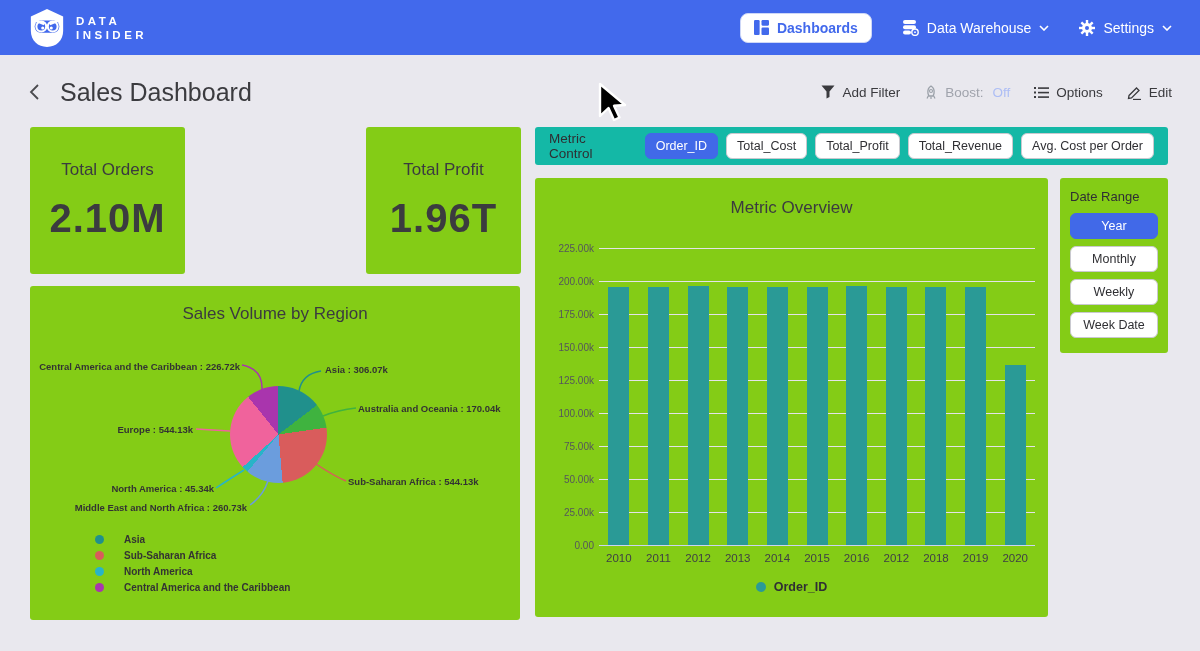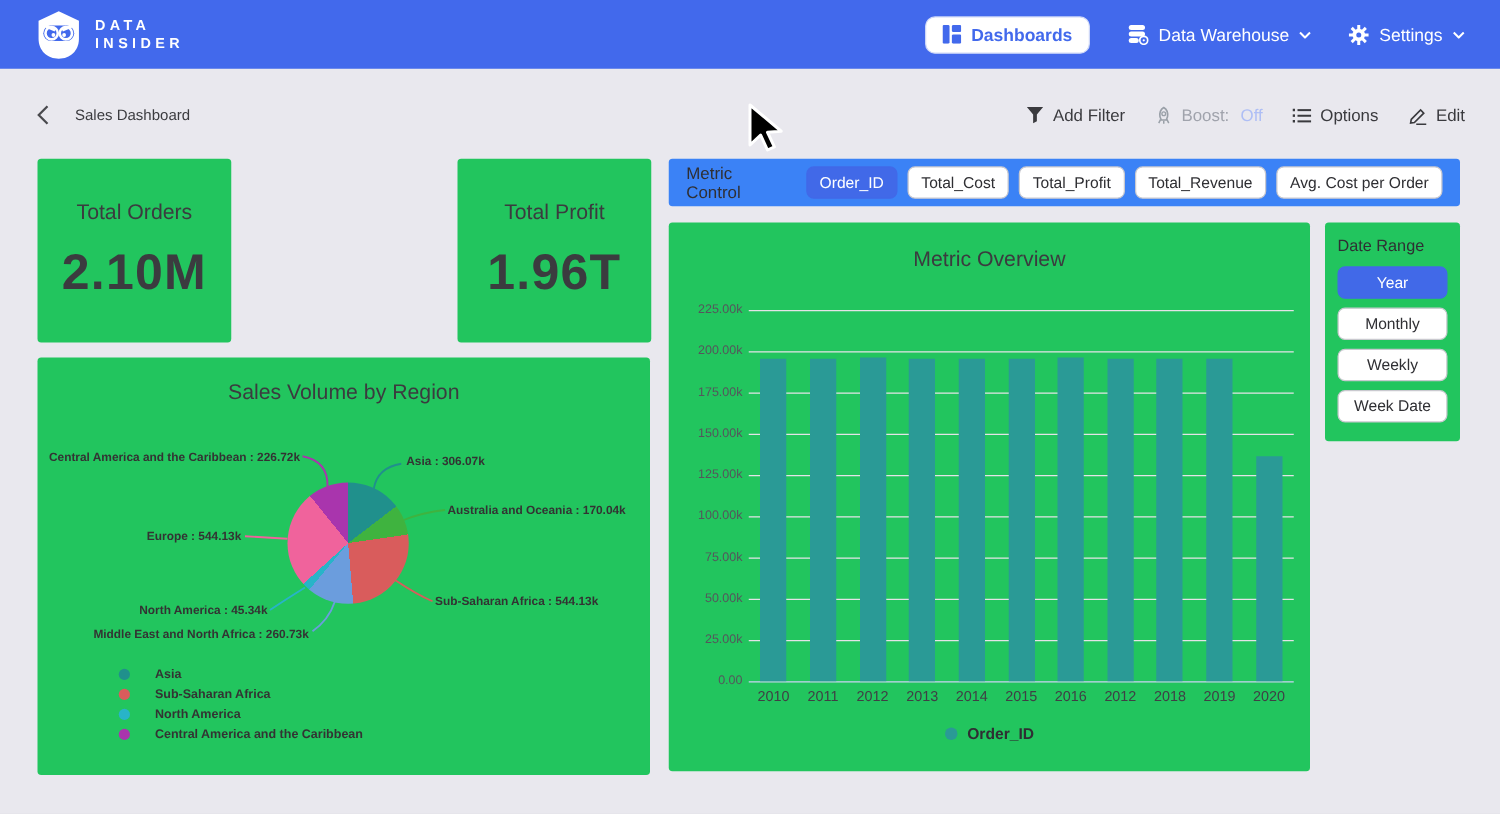--- a/index.html
+++ b/index.html
@@ -16,36 +16,36 @@
   .nav-pill { display:flex; align-items:center; gap:8px; background:#fff; color:#4269ec;
               border:1px solid #cdd7f7; border-radius:8px; padding:6px 13px; font-size:14px;
               font-weight:700; font-family:inherit; cursor:pointer; }
   .nav-item { display:flex; align-items:center; gap:8px; background:transparent; border:none;
               color:#fff; font-size:14px; font-weight:500; font-family:inherit; cursor:pointer; }
 
   
   .page-header { position:absolute; top:72px; left:0; width:1200px; height:40px;
                  display:flex; align-items:center; padding:0 28px; }
   .back-btn { background:none; border:none; cursor:pointer; display:flex; align-items:center; }
-  .page-title { font-size:12px; font-weight:500; color:#3b3b3f; margin-left:20px; }
+  .page-title { font-size:25px; font-weight:500; color:#3b3b3f; margin-left:20px; }
   .header-actions { margin-left:auto; display:flex; align-items:center; gap:24px; }
   .action-btn { display:flex; align-items:center; gap:7px; background:none; border:none;
                 font-family:inherit; font-size:13.5px; font-weight:500; color:#3a3a3e; cursor:pointer; }
   .boost-label { color:#a0a3ac; }
   .boost-value { color:#aebef5; margin-left:2px; }
 
   
-  .card { position:absolute; background:#22c55e; border-radius:3px; }
+  .card { position:absolute; background:#84cc16; border-radius:3px; }
   .kpi-card { width:155px; height:147px; top:127px; display:flex; flex-direction:column;
               align-items:center; justify-content:center; gap:16px; }
   .kpi-label { font-size:17px; font-weight:500; color:#3b3b3f; }
   .kpi-value { font-size:40px; font-weight:700; color:#3b3b3f; letter-spacing:1px; }
 
   
-  .metric-bar { position:absolute; left:535px; top:127px; width:633px; height:38px; background:#3b82f6;
+  .metric-bar { position:absolute; left:535px; top:127px; width:633px; height:38px; background:#14b8a6;
                 border-radius:3px; display:flex; align-items:center; gap:8px; padding:0 14px; }
   .metric-label { font-size:13.5px; font-weight:500; color:#2f2f33; margin-right:6px; }
   .chip { background:#fff; border:1px solid #c9c9cf; border-radius:6px; padding:5px 10px;
           font-size:12.5px; color:#2f2f33; font-family:inherit; cursor:pointer; white-space:nowrap; }
   .chip-active { background:#4169e8; border-color:#4169e8; color:#fff; }
 
   
   #bar-card { left:535px; top:178px; width:513px; height:439px; }
   .chart-title { text-align:center; padding-top:20px; font-size:17px; color:#3b3b3f; }
   #bar-plot { position:absolute; left:64px; top:70px; width:436px; height:297px; }

